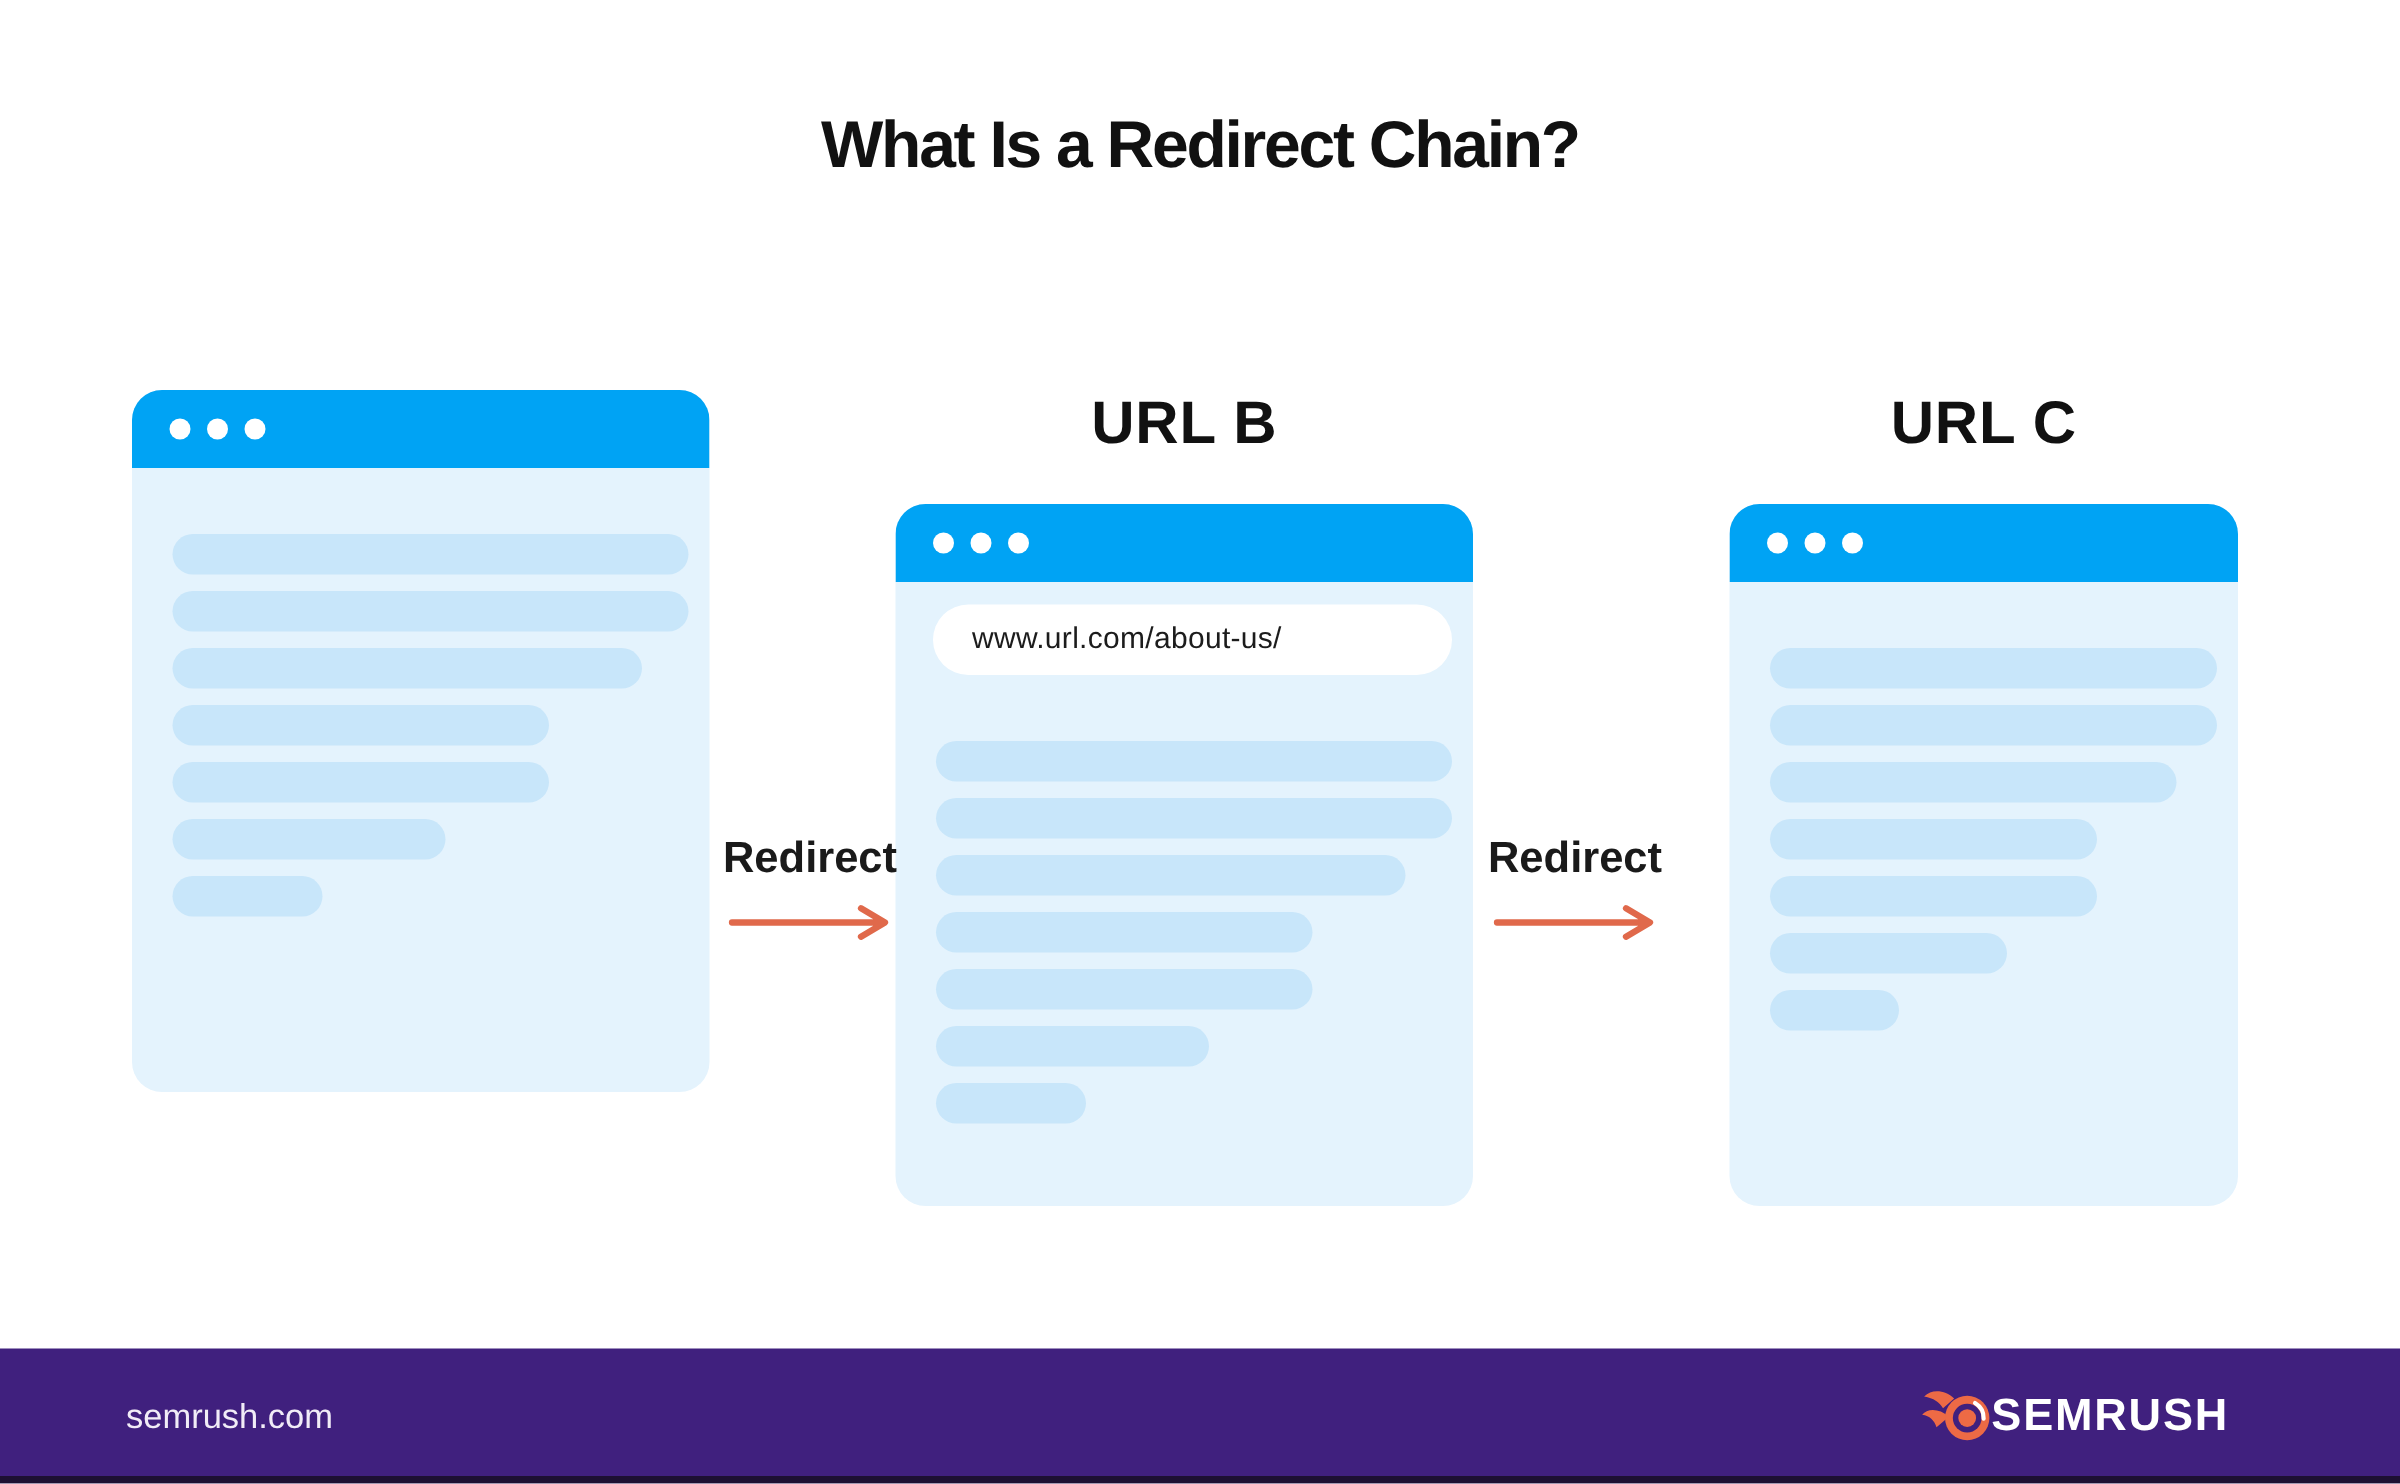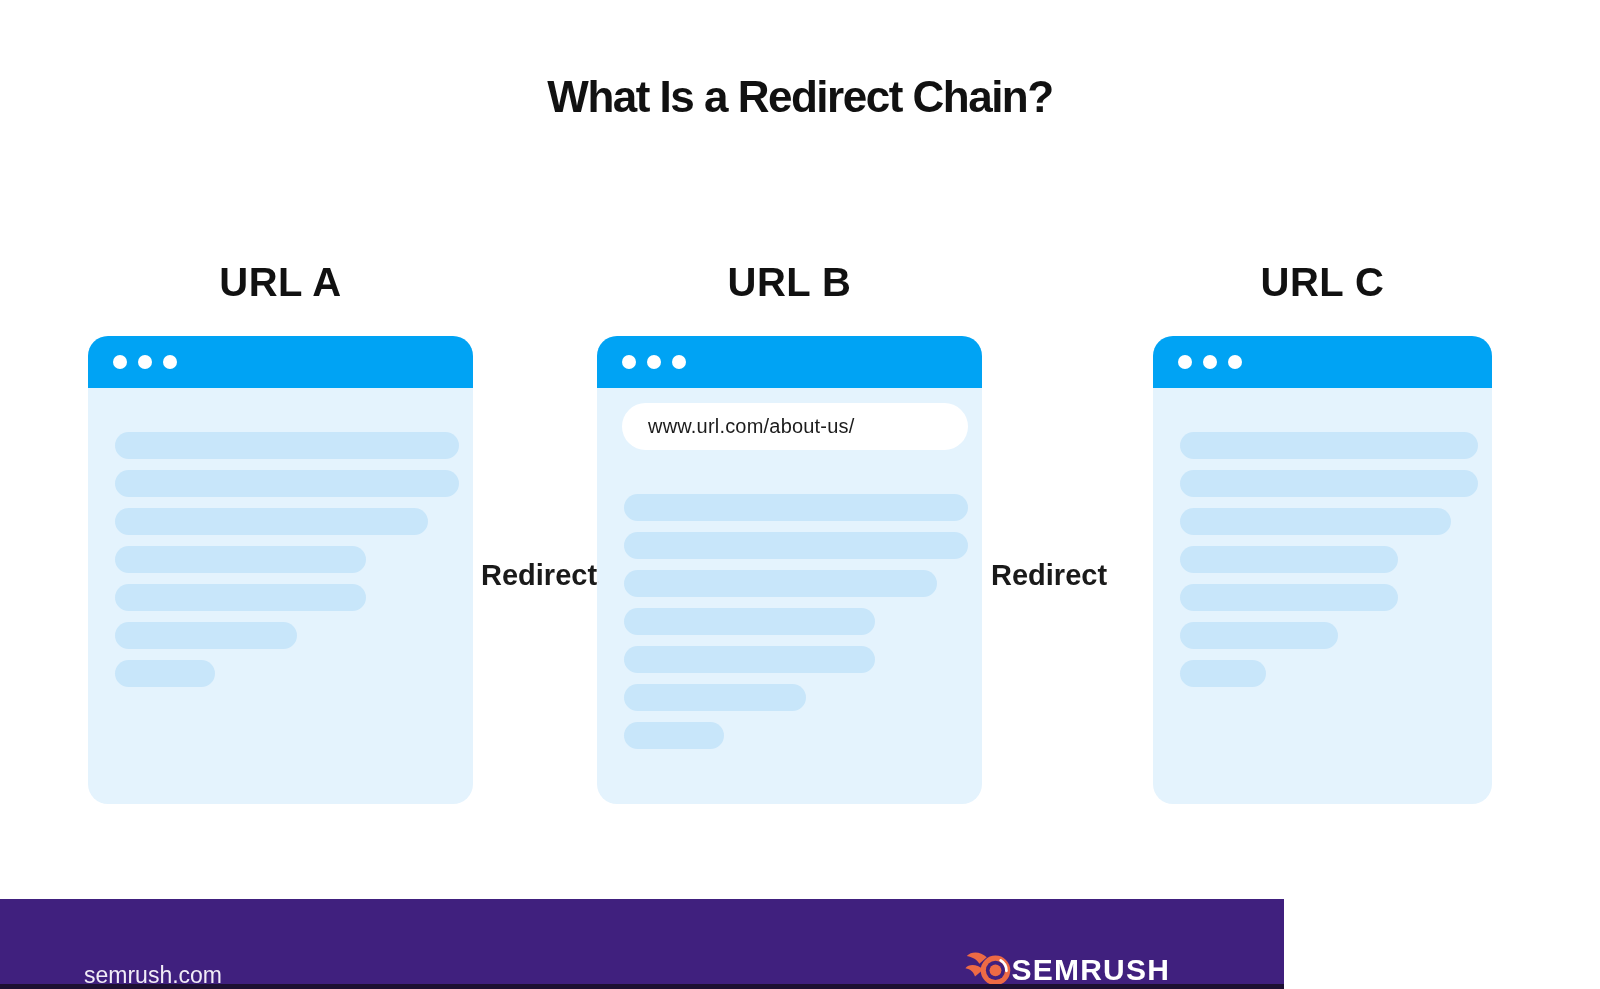--- a/index.html
+++ b/index.html
@@ -42,55 +42,54 @@
     font-size:20px; letter-spacing:.2px; color:var(--url_text,#1C1C1C);
     white-space:nowrap;
   }
 
   .card-lines { margin:44px 14px 0 27px; display:flex; flex-direction:column; gap:11px; }
   .ph-line { height:27px; border-radius:14px; background:var(--placeholder_line,#C8E6FA); }
 
   
   .redirect-group {
     position:absolute; top:556px; width:118px;
-    display:flex; flex-direction:row; align-items:center;
+    display:flex; flex-direction:column; align-items:center;
   }
   .rg-1 { left:481px; } .rg-2 { left:991px; }
   .redirect-label { font-size:29px; font-weight:600; color:#1A1A1A; }
   .redirect-arrow { margin-top:13px; display:block; }
   .arrow-path {
     stroke:var(--arrow_orange,#E0694B); stroke-width:4.2; fill:none;
     stroke-linecap:round; stroke-linejoin:round;
   }
 
   
   .footer {
-    position:absolute; left:0; top:899px; width:1284px; height:90px;
+    position:absolute; left:0; top:899px; width:1600px; height:90px;
     background:var(--footer_purple,#40207E);
-    display:flex; align-items:flex-end; justify-content:space-between;
+    display:flex; align-items:center; justify-content:space-between;
     padding:0 114px 0 84px;
   }
   .footer:after {
     content:""; position:absolute; left:0; bottom:0; width:100%; height:5px;
     background:var(--footer_bottom_edge,#1D1032);
   }
   .footer-site { font-size:23px; color:var(--footer_text,#F1ECF7); }
   .footer-brand { display:flex; align-items:center; }
   .brand-text { font-size:30px; font-weight:700; letter-spacing:1.2px; color:#ffffff; }
   .logo-flame { fill:var(--logo_orange,#ED6A45); }
   .logo-ring  { fill:var(--footer_purple,#40207E); }
   .logo-glint { fill:none; stroke:#ffffff; stroke-width:3.2; stroke-linecap:round; }
 </style>
 </head>
 <body>
 
 <h1 class="title">What Is a Redirect Chain?</h1>
 
 <section class="browser-col col-a">
-  <div class="browser-label">URL A</div>
   <div class="card">
     <div class="card-header">
       <span class="dot"></span>
       <span class="dot"></span>
       <span class="dot"></span>
     </div>
     <div class="card-lines">
         <div class="ph-line" style="width: 100%;"></div>
         <div class="ph-line" style="width: 100%;"></div>
         <div class="ph-line" style="width: 91%;"></div>

